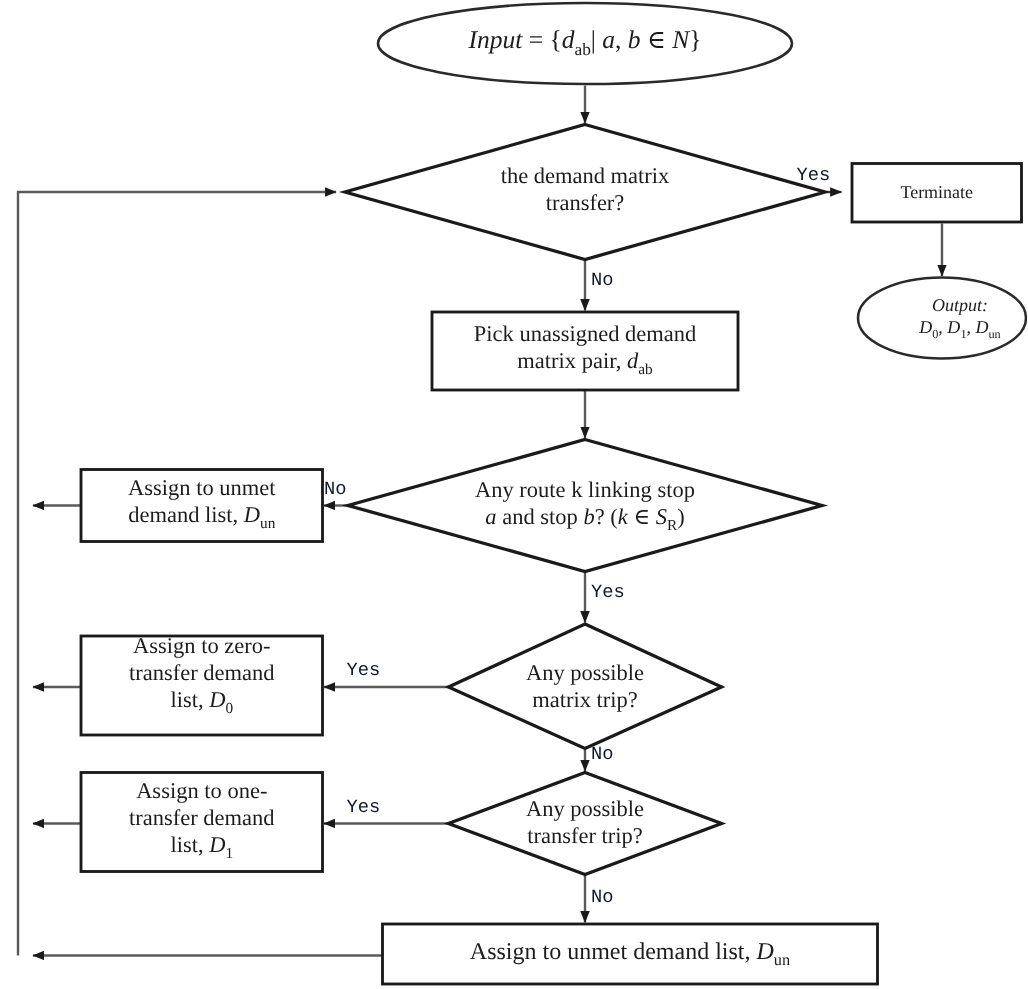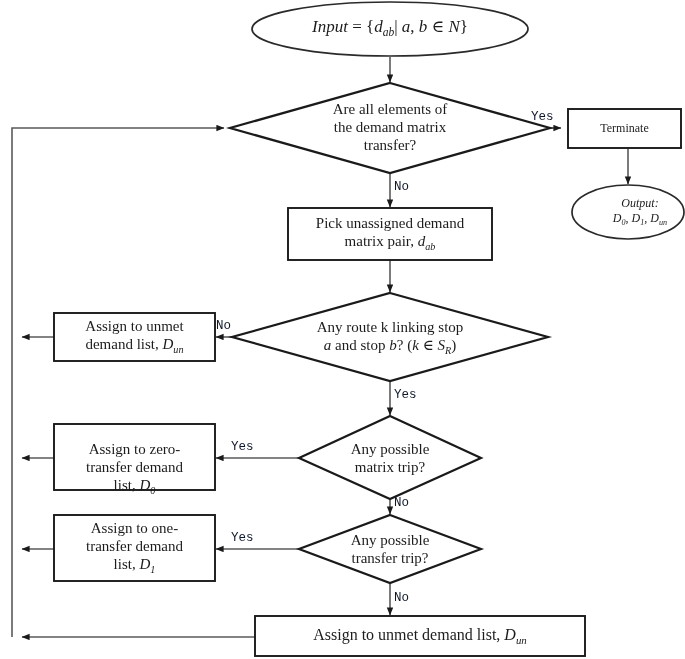--- a/index.html
+++ b/index.html
@@ -40,21 +40,21 @@
   }
   .node-text span.ln { display: block; }
   .edge-label {
     position: absolute;
     color: #0f172a;
     font-size: 12.5px;
     font-family: Liberation Mono, monospace;
     white-space: nowrap;
   }
   .mi { font-style: italic; }
-  sub { font-size: 0.68em; font-style: italic; }
+  sub { font-size: 0.68em; }
 </style>
 </head>
 <body>
 
 <div id="canvas">
 
   <svg id="flow" viewBox="0 0 685 659" xmlns="http://www.w3.org/2000/svg">
     <defs>
       <marker id="ah" markerWidth="9" markerHeight="9" refX="7.6" refY="3.2" orient="auto" markerUnits="userSpaceOnUse">
         <path d="M0,0 L8,3.2 L0,6.4 z" fill="#1a1a1a"></path>
@@ -119,21 +119,20 @@
     <rect class="shape-stroke-box" x="54" y="515" width="161" height="66"></rect>
 
     <rect class="shape-stroke-box" x="255" y="616" width="330" height="40"></rect>
   </svg>
 
   <div class="node-text" style="left:252px; top:6px; width:276px; height:46px; font-size:17px;">
     <span class="ln"><span class="mi">Input</span> = {<span class="mi">d</span><sub>ab</sub>| <span class="mi">a</span>, <span class="mi">b</span> ∈ <span class="mi">N</span>}</span>
   </div>
 
   <div class="node-text" style="left:288px; top:96px; width:204px; height:64px;">
-    <span class="ln">Are all elements of</span>
     <span class="ln">the demand matrix</span>
     <span class="ln">transfer?</span>
   </div>
 
   <div class="node-text" style="left:568px; top:110px; width:113px; height:37px; font-size:12px;">
     <span class="ln">Terminate</span>
   </div>
 
   <div class="node-text" style="left:584px; top:189px; width:112px; height:46px; font-size:12px;">
     <span class="ln mi">Output:</span>
@@ -153,21 +152,21 @@
   <div class="node-text" style="left:56px; top:317px; width:157px; height:40px;">
     <span class="ln">Assign to unmet</span>
     <span class="ln">demand list, <span class="mi">D</span><sub>un</sub></span>
   </div>
 
   <div class="node-text" style="left:310px; top:438px; width:160px; height:42px;">
     <span class="ln">Any possible</span>
     <span class="ln">matrix trip?</span>
   </div>
 
-  <div class="node-text" style="left:56px; top:440px; width:157px; height:58px;">
+  <div class="node-text" style="left:56px; top:422px; width:157px; height:58px;">
     <span class="ln">Assign to zero-</span>
     <span class="ln">transfer demand</span>
     <span class="ln">list, <span class="mi">D</span><sub>0</sub></span>
   </div>
 
   <div class="node-text" style="left:305px; top:529px; width:170px; height:42px;">
     <span class="ln">Any possible</span>
     <span class="ln">transfer trip?</span>
   </div>
 

